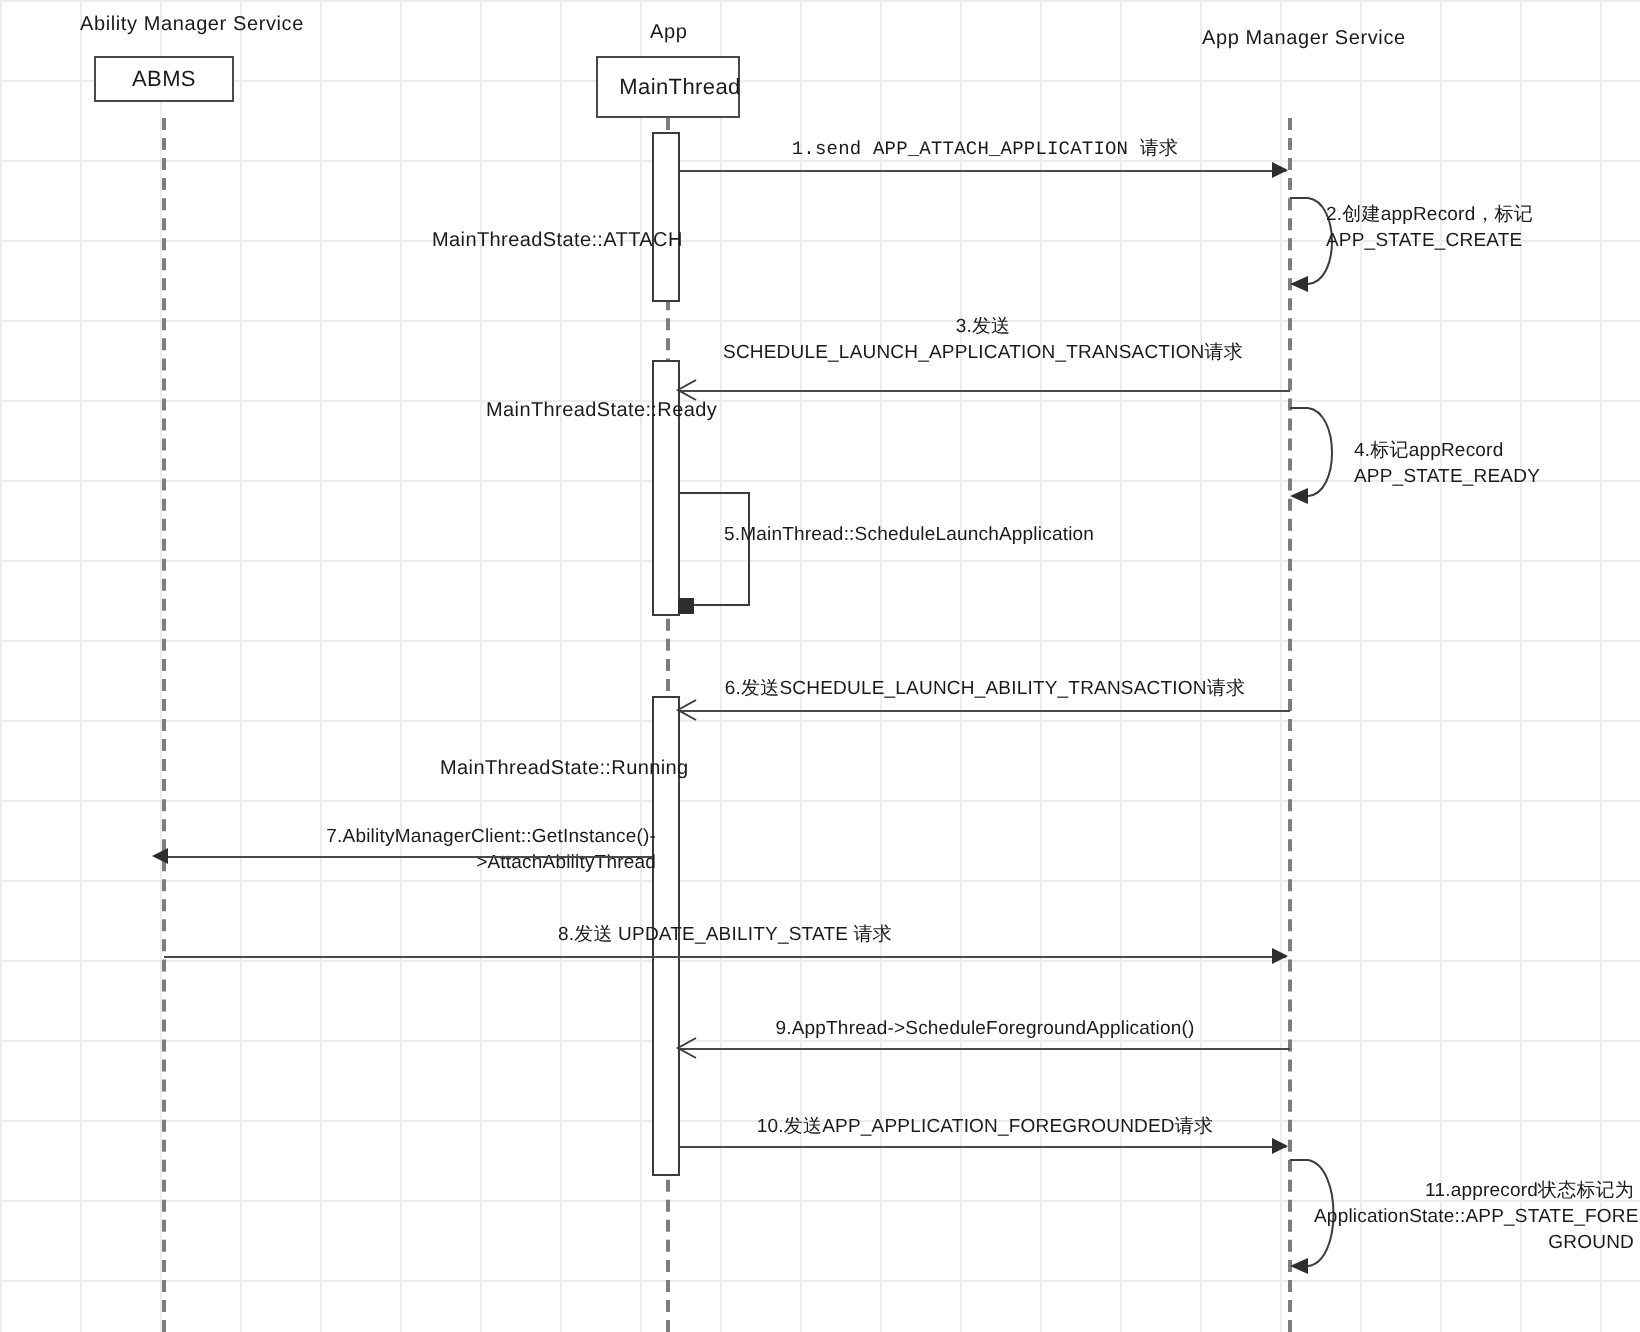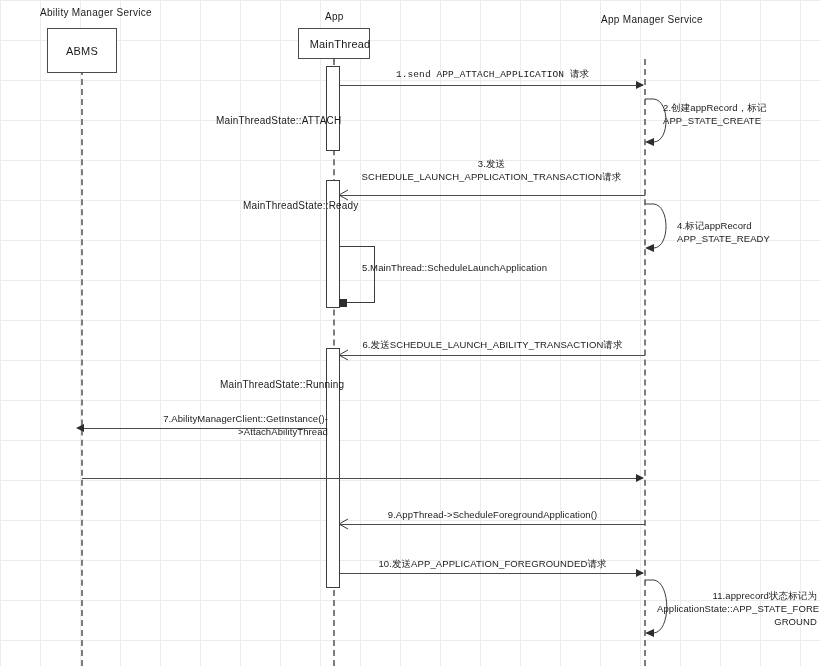--- a/index.html
+++ b/index.html
@@ -114,21 +114,21 @@
 <div id="canvas">
 
   <div class="actor-caption" style="left:40px; top:7px;">Ability Manager Service</div>
   <div class="actor-caption" style="left:325px; top:11px;">App</div>
   <div class="actor-caption" style="left:601px; top:14px;">App Manager Service</div>
 
   <div class="lifeline" style="left:81px; top:59px; height:607px;"></div>
   <div class="lifeline" style="left:333px; top:59px; height:607px;"></div>
   <div class="lifeline" style="left:644px; top:59px; height:607px;"></div>
 
-  <div class="actor-box" style="left:47px; top:28px; width:70px; height:45px;">
+  <div class="actor-box" style="left:47px; top:28px; width:70px; height:23px;">
     <span>ABMS</span>
   </div>
   <div class="actor-box" style="left:298px; top:28px; width:72px; height:31px;padding-left:12px;">
     <span>MainThread</span>
   </div>
 
   <div class="activation" style="left:326px; top:66px; width:14px; height:85px;"></div>
   <div class="activation" style="left:326px; top:180px; width:14px; height:128px;"></div>
   <div class="activation" style="left:326px; top:348px; width:14px; height:240px;"></div>
 
@@ -176,20 +176,21 @@
   <div class="open-arrow-left" style="position:absolute; left:337px; top:348px;">
     <svg width="12" height="14" viewBox="0 0 12 14">
       <path d="M11,2 L2,7 L11,12" fill="none" stroke="#3c3c3c" stroke-width="1"></path>
     </svg>
   </div>
 
   <div class="msg-label" style="left:88px; top:412px; width:240px; text-align:right;">7.AbilityManagerClient::GetInstance()-&gt;AttachAbilityThread</div>
   <div class="msg-line" style="left:82px; top:428px; width:244px;"></div>
   <div class="arrow-left" style="left:76px; top:424px;"></div>
 
+  <div class="msg-label" style="left:82px; top:461px; width:561px;">8.发送 UPDATE_ABILITY_STATE 请求</div>
   <div class="msg-line" style="left:82px; top:478px; width:561px;"></div>
   <div class="arrow-right" style="left:636px; top:474px;"></div>
 
   <div class="msg-label" style="left:340px; top:508px; width:305px;">9.AppThread-&gt;ScheduleForegroundApplication()</div>
   <div class="msg-line" style="left:340px; top:524px; width:305px;"></div>
   <div class="open-arrow-left" style="position:absolute; left:337px; top:517px;">
     <svg width="12" height="14" viewBox="0 0 12 14">
       <path d="M11,2 L2,7 L11,12" fill="none" stroke="#3c3c3c" stroke-width="1"></path>
     </svg>
   </div>

